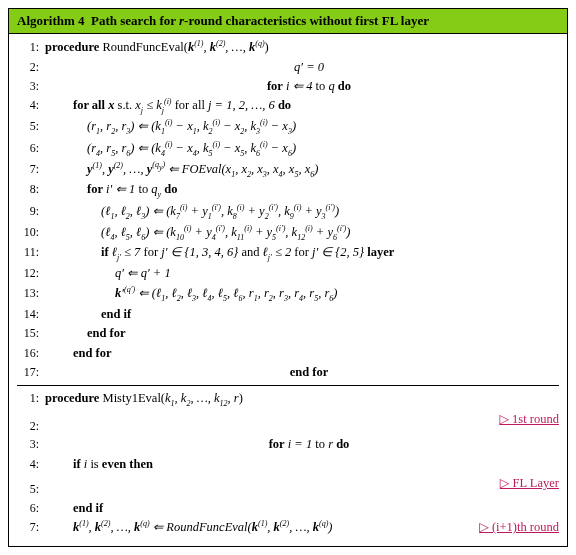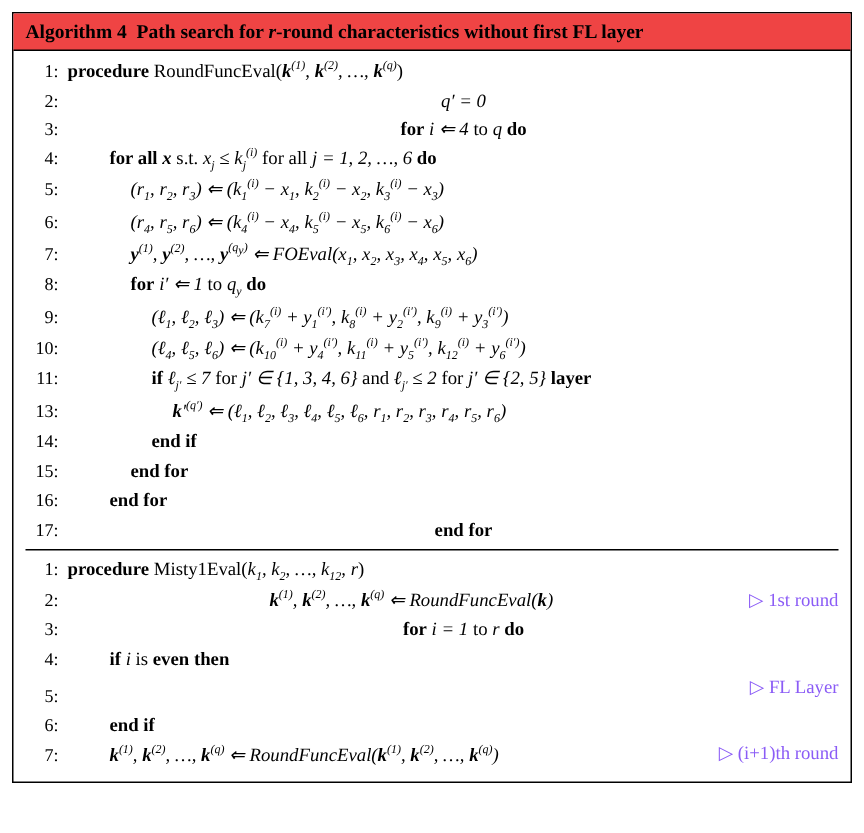--- a/index.html
+++ b/index.html
@@ -10,21 +10,21 @@
       color: #000;
       width: 576px;
       min-height: 555px;
     }
     .algorithm-box {
       border: 1px solid #000;
       margin: 8px;
       padding: 0;
     }
     .algorithm-header {
-      background: #ef4444;
+      background: #84cc16;
       padding: 4px 8px;
       font-weight: bold;
       border-bottom: 1px solid #000;
       font-size: 13px;
     }
     .algorithm-body {
       padding: 4px 8px 8px 8px;
     }
     .line {
       display: flex;
@@ -41,22 +41,23 @@
       flex-shrink: 0;
     }
     .line-content {
       flex: 1;
       font-size: 12.5px;
     }
     .kw { font-weight: bold; }
     .comment {
       float: right;
       font-style: normal;
-      color: #8b5cf6;
+      color: #be185d;
       margin-left: 10px;
+      text-decoration: underline;
     }
     .indent1 { padding-left: 14px; text-align: center; }
     .indent2 { padding-left: 28px; }
     .indent3 { padding-left: 42px; }
     .indent4 { padding-left: 56px; }
     .indent5 { padding-left: 70px; }
     .divider {
       border: none;
       border-top: 1px solid #000;
       margin: 3px 0;
@@ -145,20 +146,26 @@
       </span>
     </div>
 
     <div class="line">
       <span class="line-num">11:</span>
       <span class="line-content indent4">
         <span class="kw">if</span> <span class="math">ℓ<sub>j′</sub> ≤ 7</span> for <span class="math">j′ ∈ {1, 3, 4, 6}</span> and <span class="math">ℓ<sub>j′</sub> ≤ 2</span> for <span class="math">j′ ∈ {2, 5}</span> <span class="kw">layer</span>
       </span>
     </div>
 
+    <div class="line">
+      <span class="line-num">12:</span>
+      <span class="line-content indent5">
+        <span class="math">q′ ⇐ q′ + 1</span>
+      </span>
+    </div>
 
     <div class="line">
       <span class="line-num">13:</span>
       <span class="line-content indent5">
         <span class="math"><b>k</b>′<sup>(q′)</sup> ⇐ (ℓ<sub>1</sub>, ℓ<sub>2</sub>, ℓ<sub>3</sub>, ℓ<sub>4</sub>, ℓ<sub>5</sub>, ℓ<sub>6</sub>, r<sub>1</sub>, r<sub>2</sub>, r<sub>3</sub>, r<sub>4</sub>, r<sub>5</sub>, r<sub>6</sub>)</span>
       </span>
     </div>
 
     <div class="line">
       <span class="line-num">14:</span>
@@ -195,21 +202,20 @@
     <div class="line">
       <span class="line-num">1:</span>
       <span class="line-content">
         <span class="kw">procedure</span> Misty1Eval(<span class="math">k<sub>1</sub>, k<sub>2</sub>, …, k<sub>12</sub>, r</span>)
       </span>
     </div>
 
     <div class="line">
       <span class="line-num">2:</span>
       <span class="line-content indent1">
-        <span class="math"><b>k</b><sup>(1)</sup>, <b>k</b><sup>(2)</sup>, …, <b>k</b><sup>(q)</sup> ⇐ RoundFuncEval(<b>k</b>)</span>
         <span class="comment">▷ 1st round</span>
       </span>
     </div>
 
     <div class="line">
       <span class="line-num">3:</span>
       <span class="line-content indent1">
         <span class="kw">for</span> <span class="math">i = 1</span> to <span class="math">r</span> <span class="kw">do</span>
       </span>
     </div>

